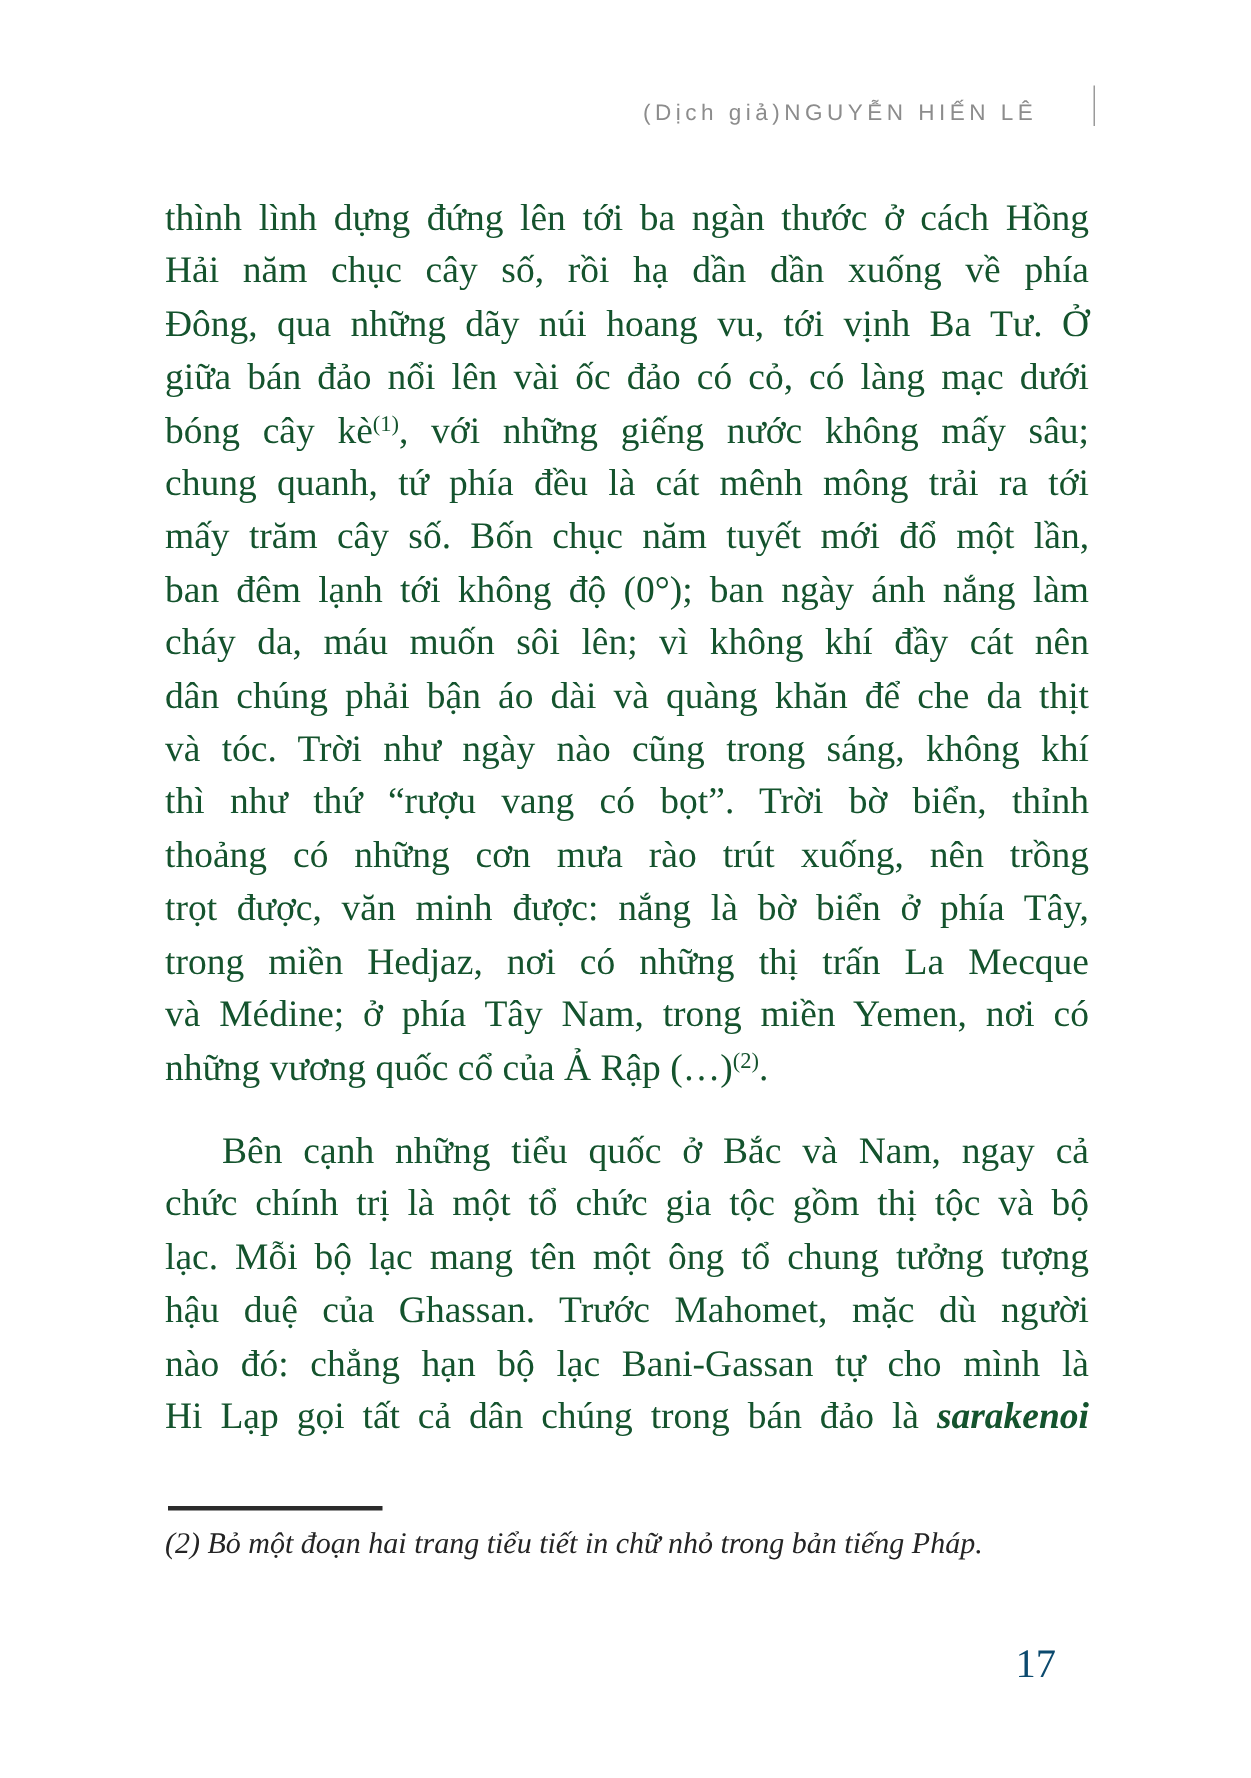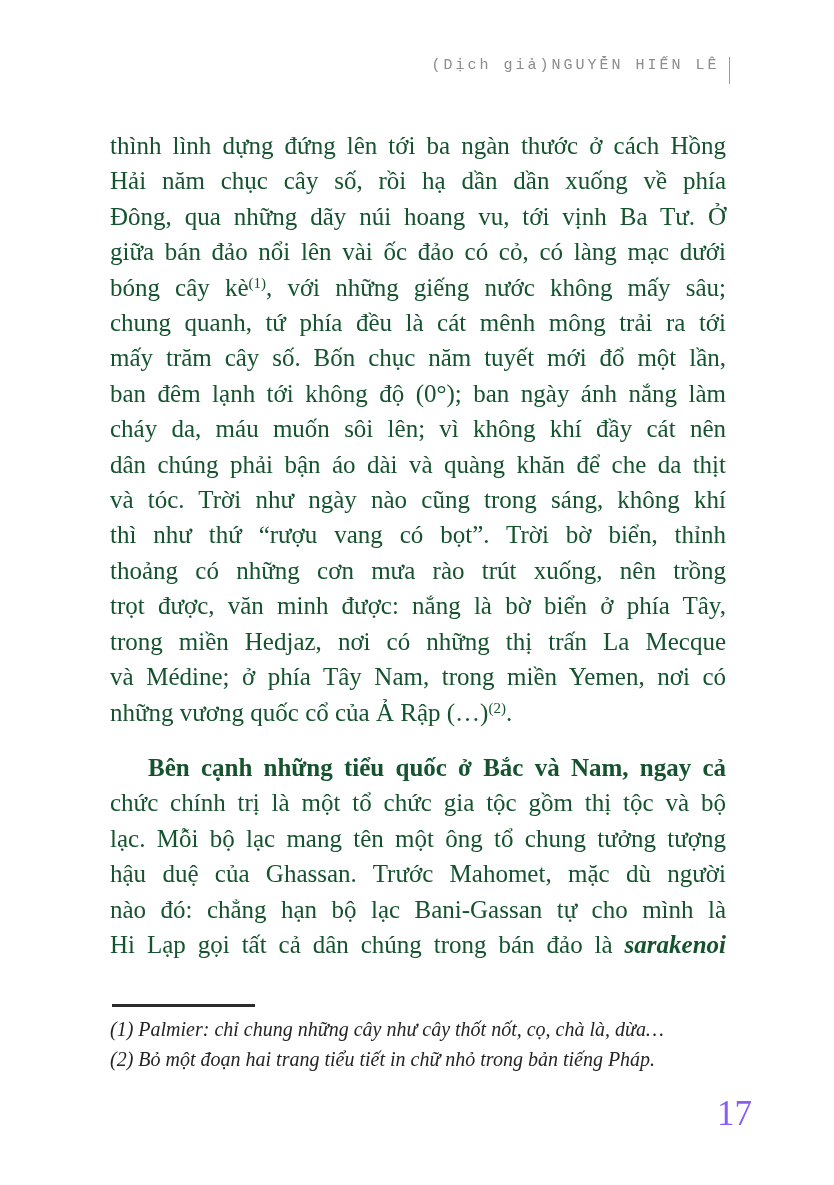--- a/index.html
+++ b/index.html
@@ -11,22 +11,23 @@
     font-family:"Liberation Serif","DejaVu Serif",serif;
   }
   .page{
     position:absolute;inset:0;
     background:#ffffff;
   }
   
   .header{
     position:absolute;
     top:57px;right:104px;
-    display:flex;align-items:flex-start;
-    font-family:Liberation Mono, monospace;
+    display:flex;align-items:flex-end;
+    font-family:Liberation Sans, sans-serif;
+    gap:28px;
   }
   .credit{
     font-size:15px;
     letter-spacing:3px;
     color:#8c8c8c;
     white-space:nowrap;
   }
   .header-bar{
     display:inline-block;
     width:1.5px;height:27px;
@@ -47,21 +48,20 @@
   .line{
     text-align:justify;
     text-align-last:justify;
     white-space:normal;
   }
   .line.final{
     text-align-last:left;
   }
   .line.indent{
     text-indent:38px;
-    font-weight:bold;
   }
   .line sup{
     font-size:0.6em;
     line-height:0;
     position:relative;
     top:-0.5em;
     vertical-align:baseline;
   }
   .line i{font-style:italic;font-weight:bold;}
   
@@ -78,23 +78,23 @@
   }
   .footnote{
     font-style:italic;
     font-size:20px;
     line-height:30.5px;
     text-align:left;
   }
   
   .page-number{
     position:absolute;
-    left:717px;top:1094px;
-    font-size:35px;
-    color:#8b5cf6;
+    left:677px;top:1094px;
+    font-size:27px;
+    color:#0c4a6e;
   }
 </style>
 </head>
 <body>
 
 <div class="page">
 
   <div class="header">
     <span class="credit">(Dịch giả)NGUYỄN HIẾN LÊ</span>
     <span class="header-bar"></span>
@@ -126,20 +126,19 @@
         <div class="line">lạc. Mỗi bộ lạc mang tên một ông tổ chung tưởng tượng</div>
         <div class="line">hậu duệ của Ghassan. Trước Mahomet, mặc dù người</div>
         <div class="line">nào đó: chẳng hạn bộ lạc Bani-Gassan tự cho mình là</div>
         <div class="line">Hi Lạp gọi tất cả dân chúng trong bán đảo là <i>sarakenoi</i></div>
       </div>
     </div>
 
   <div class="footnotes">
     <div class="fn-rule"></div>
     <div id="footnote-list">
-        <div class="footnote">(1) Palmier: chỉ chung những cây như cây thốt nốt, cọ, chà là, dừa…</div>
         <div class="footnote">(2) Bỏ một đoạn hai trang tiểu tiết in chữ nhỏ trong bản tiếng Pháp.</div>
       </div>
   </div>
 
   <div class="page-number">17</div>
 
 </div>
 
 </body></html>

